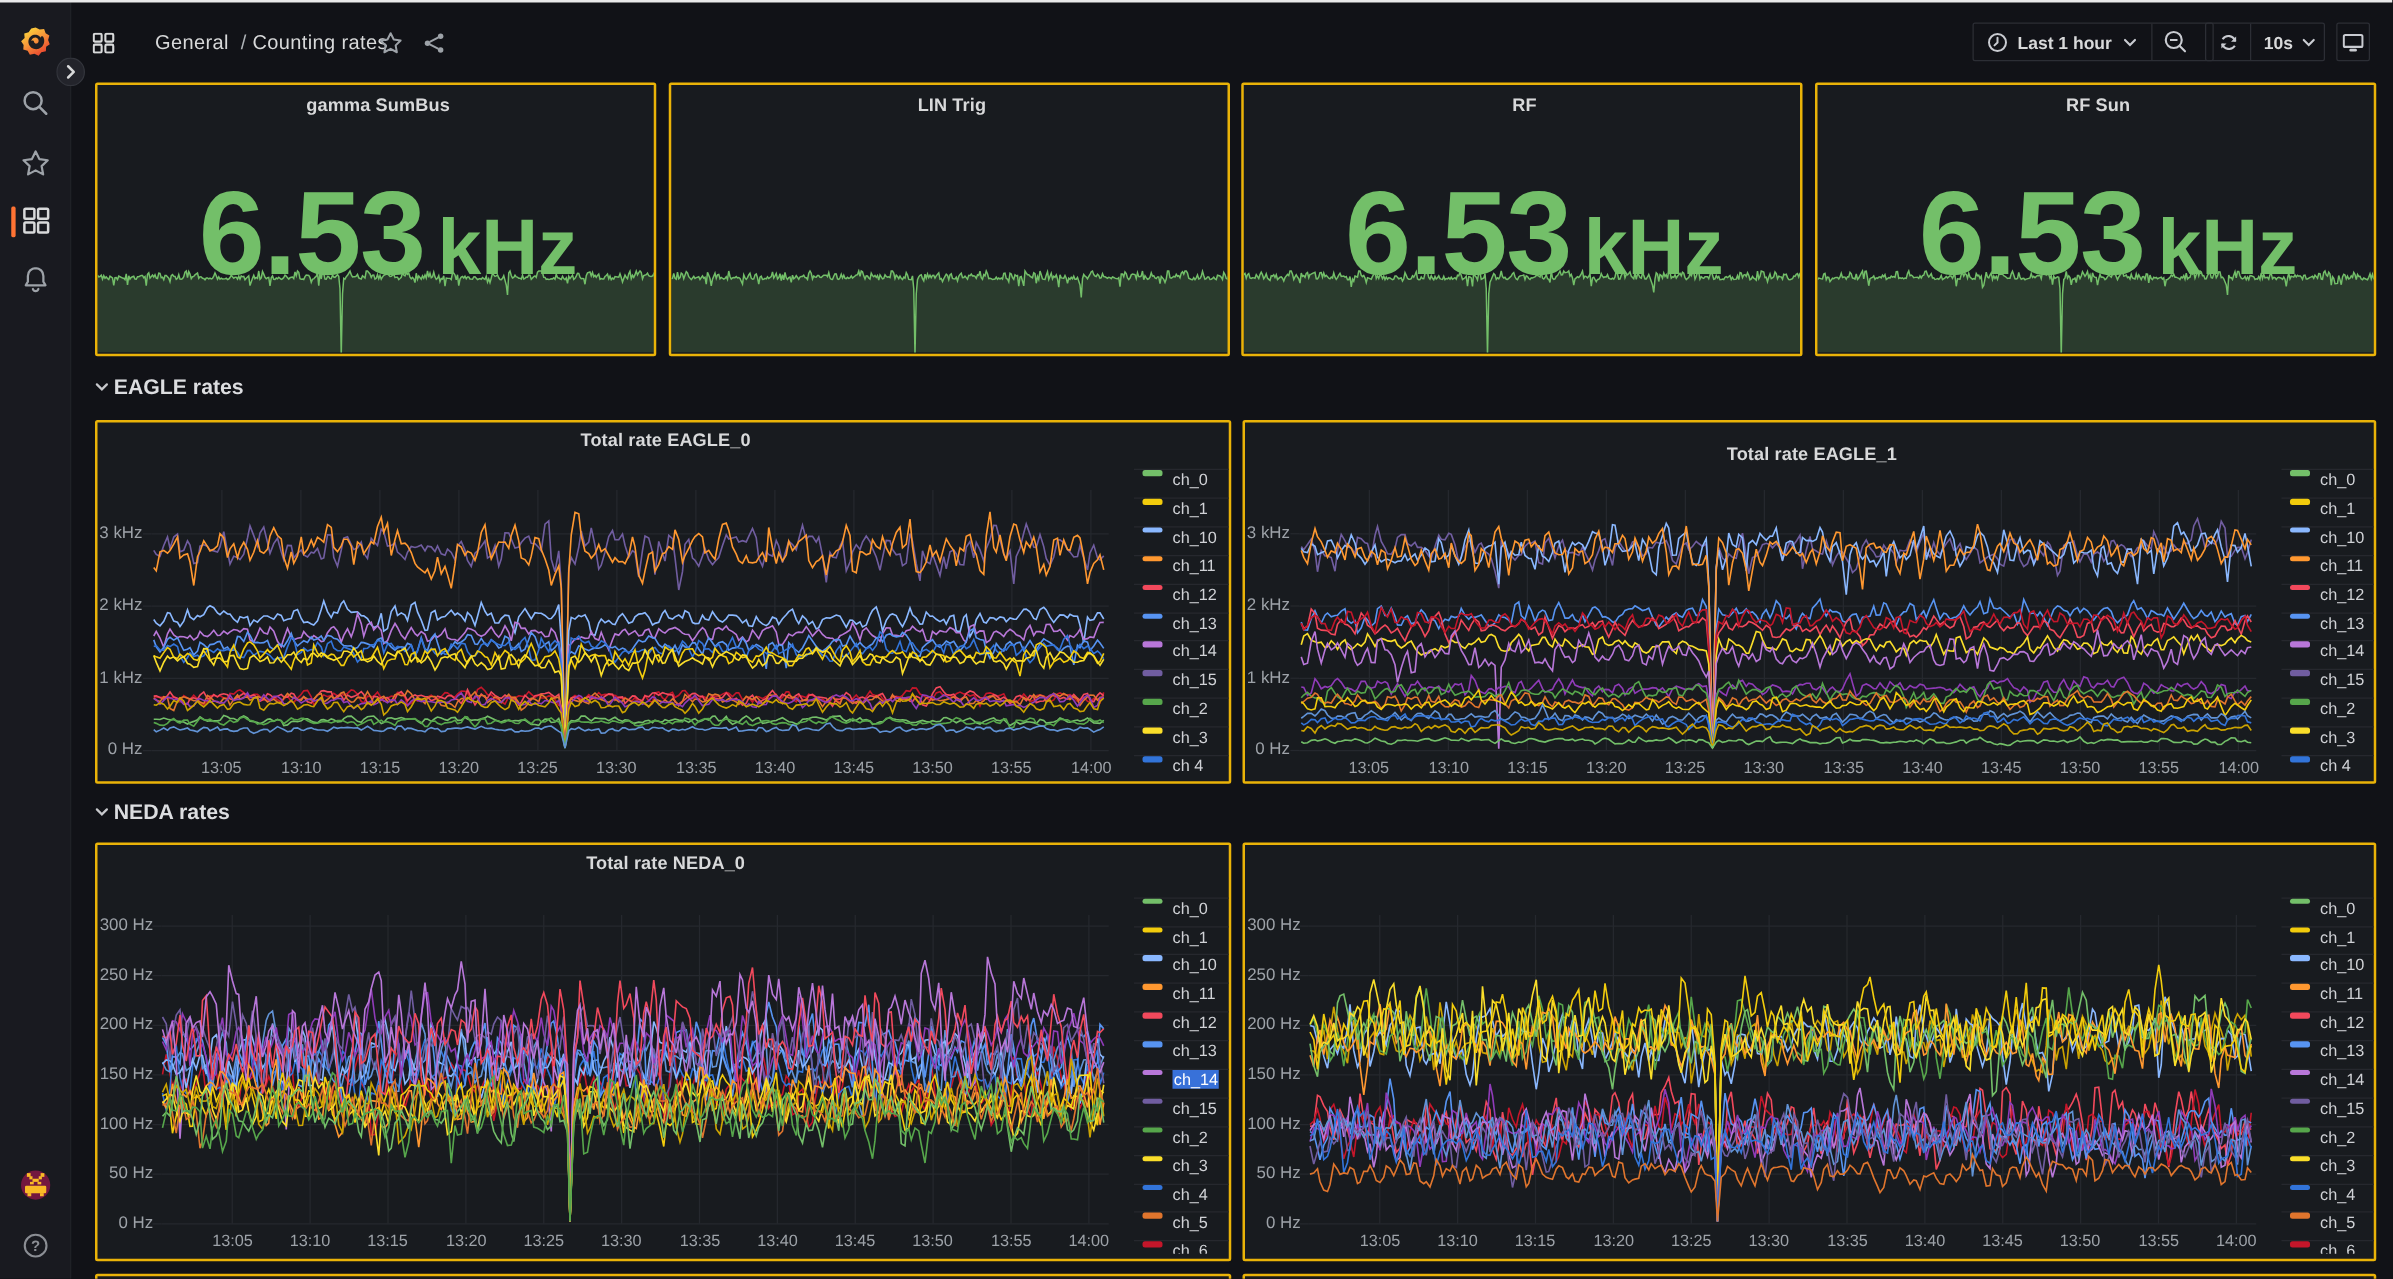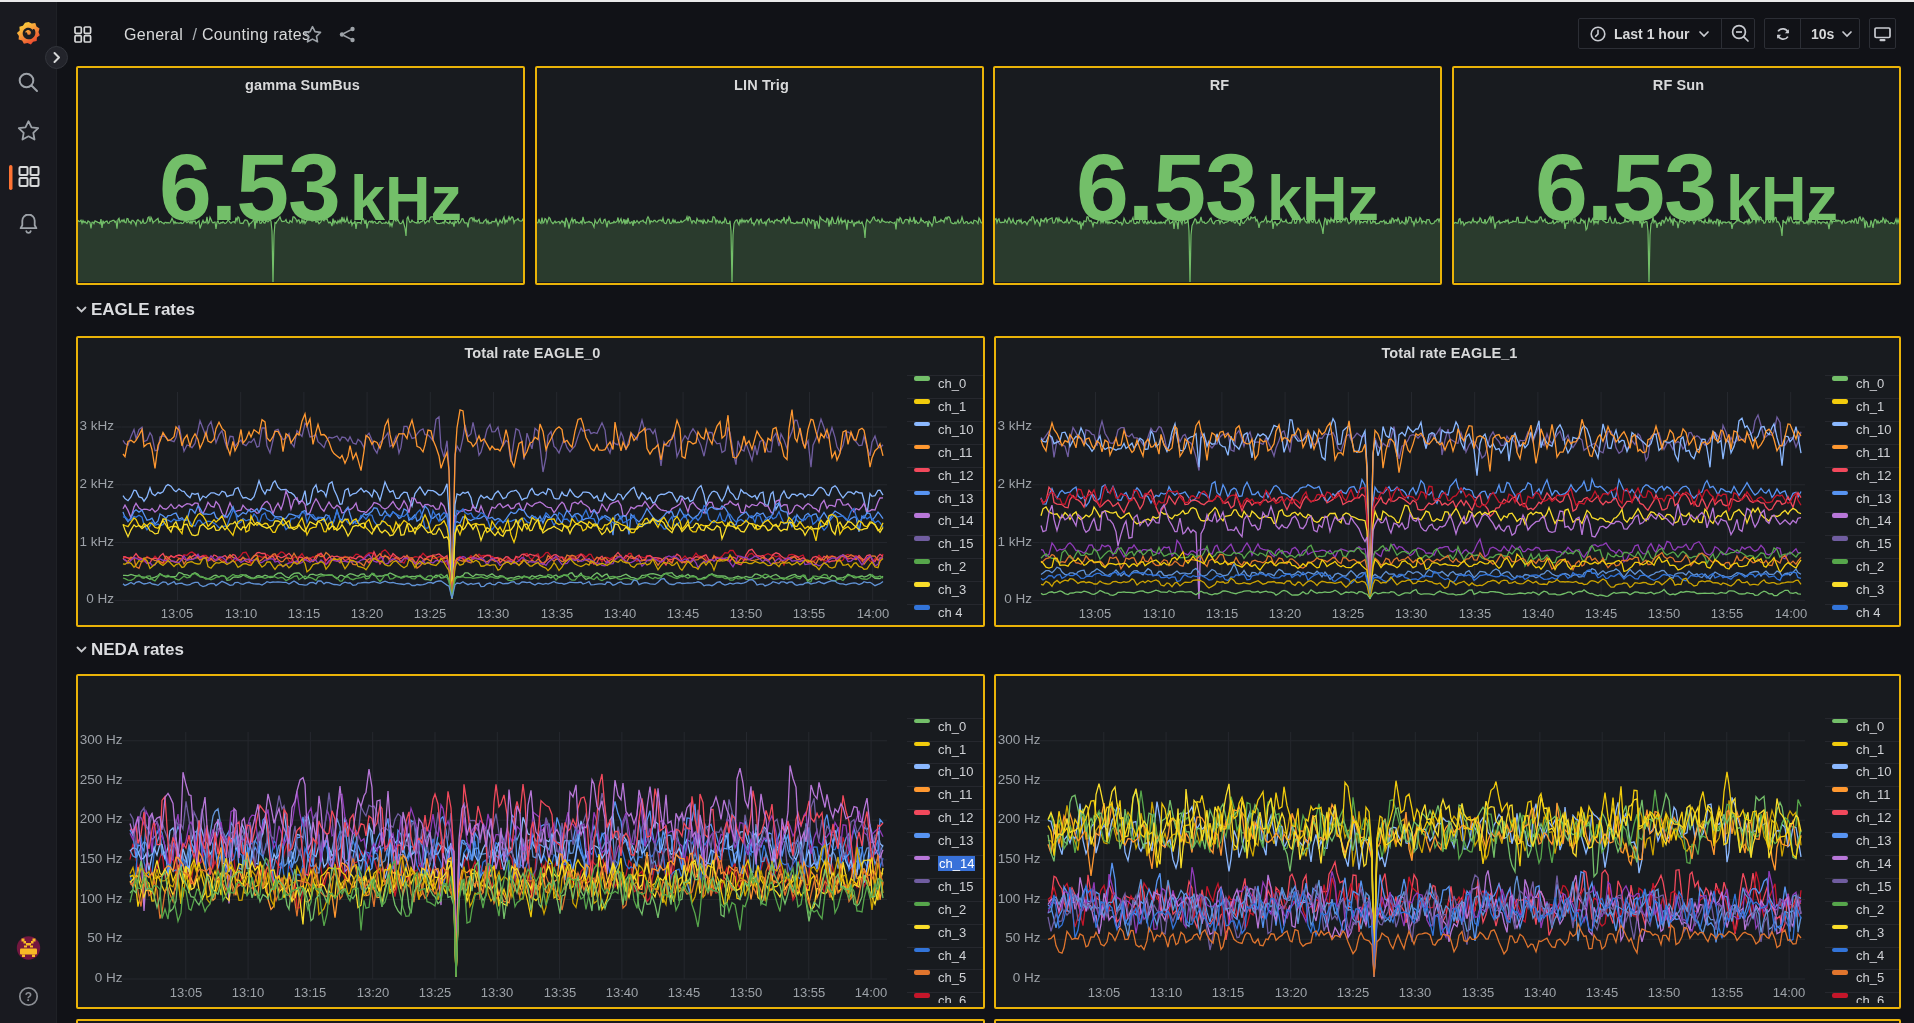--- a/index.html
+++ b/index.html
@@ -100,21 +100,21 @@
 <g fill="#9da2a8">
         <circle cx="3" cy="8.5" r="2.2"></circle>
         <circle cx="13.5" cy="3" r="2.2"></circle>
         <circle cx="13.5" cy="14" r="2.2"></circle>
       </g>
 <g stroke="#9da2a8" stroke-width="1.6">
         <line x1="4.8" y1="7.5" x2="11.8" y2="3.9"></line>
         <line x1="4.8" y1="9.5" x2="11.8" y2="13.1"></line>
       </g>
     </svg>
-    <div class="btn" style="left:1578px;width:177px">
+    <div class="btn" style="left:1578px;width:193px">
 <svg style="margin-left:11px" width="16" height="16" viewBox="0 0 16 16">
         <circle cx="8" cy="8" r="6.8" fill="none" stroke="#c9cbd1" stroke-width="1.6"></circle>
         <path d="M8 4.2V8L5.6 10.3" fill="none" stroke="#c9cbd1" stroke-width="1.6" stroke-linecap="round"></path>
       </svg>
 <span style="margin-left:8px">Last 1 hour</span>
 <svg style="margin-left:9px" width="12" height="8" viewBox="0 0 12 8">
         <path d="M2 2l4 4 4-4" fill="none" stroke="#c9cbd1" stroke-width="1.7" stroke-linecap="round"></path>
       </svg>
 <div class="vsep" style="margin-left:11px"></div>
 <svg style="margin-left:9px" width="19" height="19" viewBox="0 0 19 19">
@@ -276,21 +276,21 @@
           <span class="sw" style="background:#FADE2A"></span>
           <span class="ltx">ch_3</span>
         </div>
         <div class="litem" style="top:266.1px">
           <span class="sw" style="background:#3274D9"></span>
           <span class="ltx">ch&nbsp;4</span>
         </div>
       </div>
     </div>
     <div class="panel" style="left:994px;top:336px;width:907px;height:291px">
-      <div class="gtitle" style="top:7px;width:907px">Total rate EAGLE_1</div>
+      <div class="gtitle" style="top:18px;width:907px">Total rate EAGLE_1</div>
       <div class="ylab" style="top:80px;width:36px">3 kHz</div>
       <div class="ylab" style="top:138px;width:36px">2 kHz</div>
       <div class="ylab" style="top:196px;width:36px">1 kHz</div>
       <div class="ylab" style="top:253px;width:36px">0 Hz</div>
       <div class="xlab" style="left:74px;top:268px">13:05</div>
       <div class="xlab" style="left:138px;top:268px">13:10</div>
       <div class="xlab" style="left:201px;top:268px">13:15</div>
       <div class="xlab" style="left:264px;top:268px">13:20</div>
       <div class="xlab" style="left:327px;top:268px">13:25</div>
       <div class="xlab" style="left:390px;top:268px">13:30</div>
@@ -385,20 +385,21 @@
         </div>
       </div>
     </div>
     <div class="rowhdr" style="top:640px">
       <svg width="11" height="8" viewBox="0 0 11 8">
         <path d="M1.5 1.5l4 4 4-4" fill="none" stroke="#c7c8cc" stroke-width="1.8" stroke-linecap="round"></path>
       </svg>
       <span>NEDA rates</span>
     </div>
     <div class="panel" style="left:76px;top:674px;width:909px;height:335px">
+      <div class="gtitle" style="top:7px;width:909px">Total rate NEDA_0</div>
       <div class="ylab" style="top:56px;width:44.5px">300 Hz</div>
       <div class="ylab" style="top:96px;width:44.5px">250 Hz</div>
       <div class="ylab" style="top:135px;width:44.5px">200 Hz</div>
       <div class="ylab" style="top:175px;width:44.5px">150 Hz</div>
       <div class="ylab" style="top:215px;width:44.5px">100 Hz</div>
       <div class="ylab" style="top:254px;width:44.5px">50 Hz</div>
       <div class="ylab" style="top:294px;width:44.5px">0 Hz</div>
       <div class="xlab" style="left:83px;top:309px">13:05</div>
       <div class="xlab" style="left:145px;top:309px">13:10</div>
       <div class="xlab" style="left:207px;top:309px">13:15</div>

